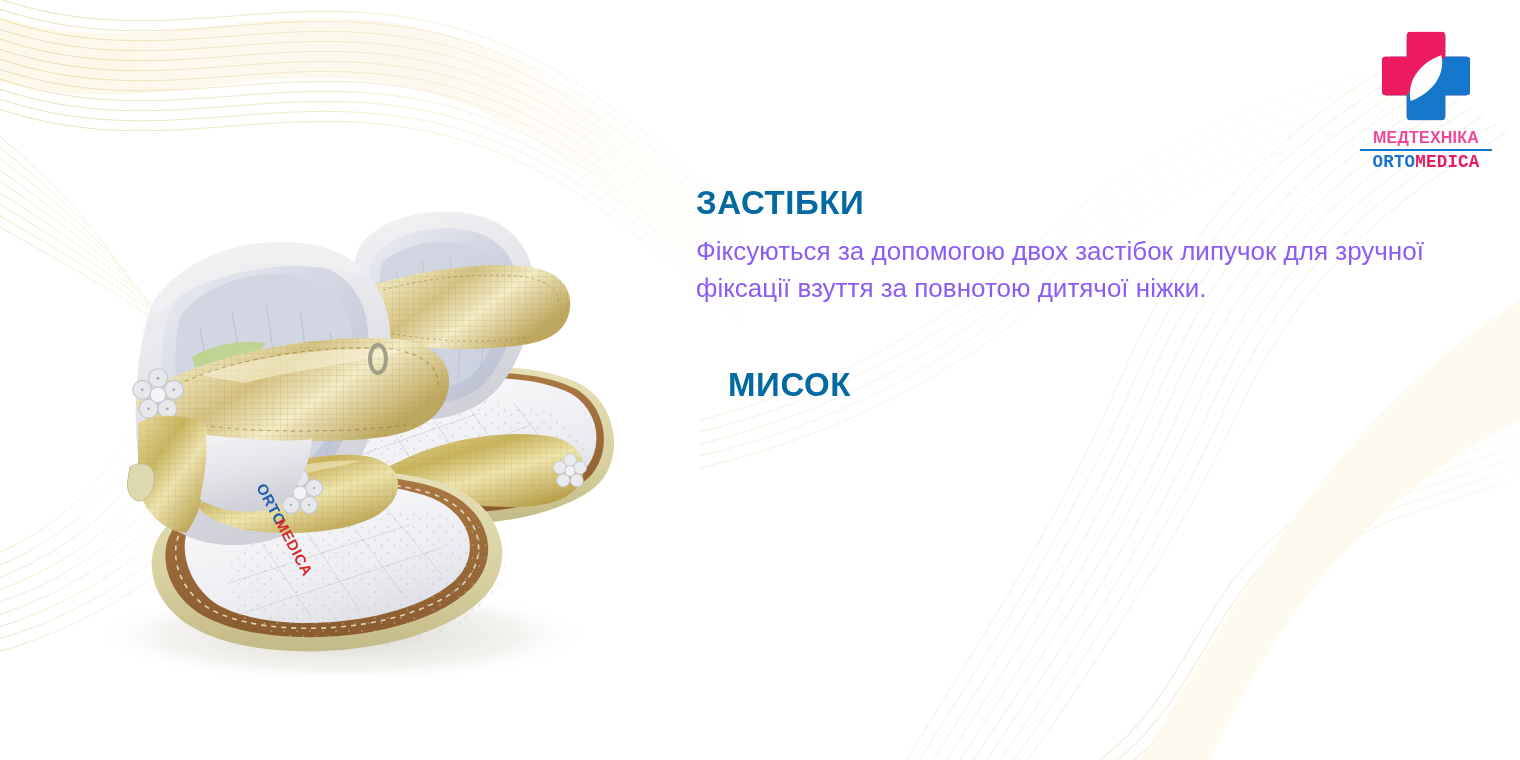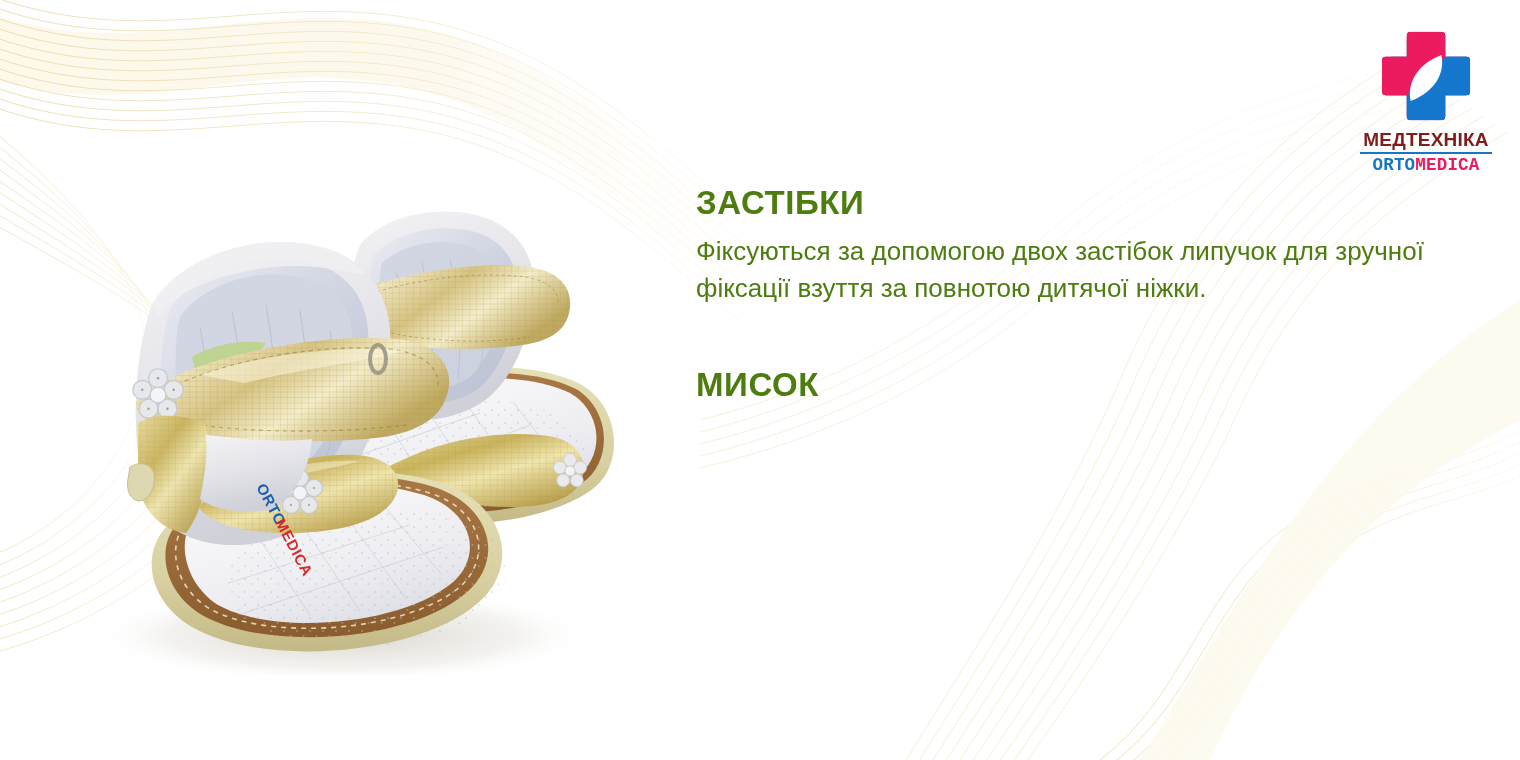--- a/index.html
+++ b/index.html
@@ -39,24 +39,24 @@
     text-align: center;
   }
   .logo-mark {
     width: 96px;
     height: 96px;
     margin: 0 auto;
     display: block;
   }
   .logo-word-top {
     margin-top: 6px;
-    font-size: 19px;
+    font-size: 16px;
     font-weight: bold;
     letter-spacing: 0.2px;
-    color: #7f1d1d;
+    color: #ec4899;
     line-height: 1.05;
     white-space: nowrap;
   }
   .logo-rule {
     height: 2px;
     background: #1477cc;
     margin: 2px 0 2px 0;
     width: 100%;
   }
   .logo-word-bottom {
@@ -83,32 +83,32 @@
 
   
   .content {
     position: absolute;
     left: 696px;
     top: 185px;
     width: 790px;
     z-index: 4;
   }
   .block { margin-bottom: 60px; }
-  .block:last-child { margin-bottom: 0; }
+  .block:last-child { margin-bottom: 0; margin-left: 32px; }
   .block-title {
     font-size: 33px;
     font-weight: bold;
-    color: #4d7c0f;
+    color: #0369a1;
     letter-spacing: 0.6px;
     margin: 0 0 12px 0;
     line-height: 1.1;
   }
   .block-body {
     font-size: 26px;
-    color: #4d7c0f;
+    color: #8b5cf6;
     line-height: 1.42;
     margin: 0;
     font-weight: normal;
     max-width: 790px;
   }
 </style>
 </head>
 <body>
 
 <div class="slide">

